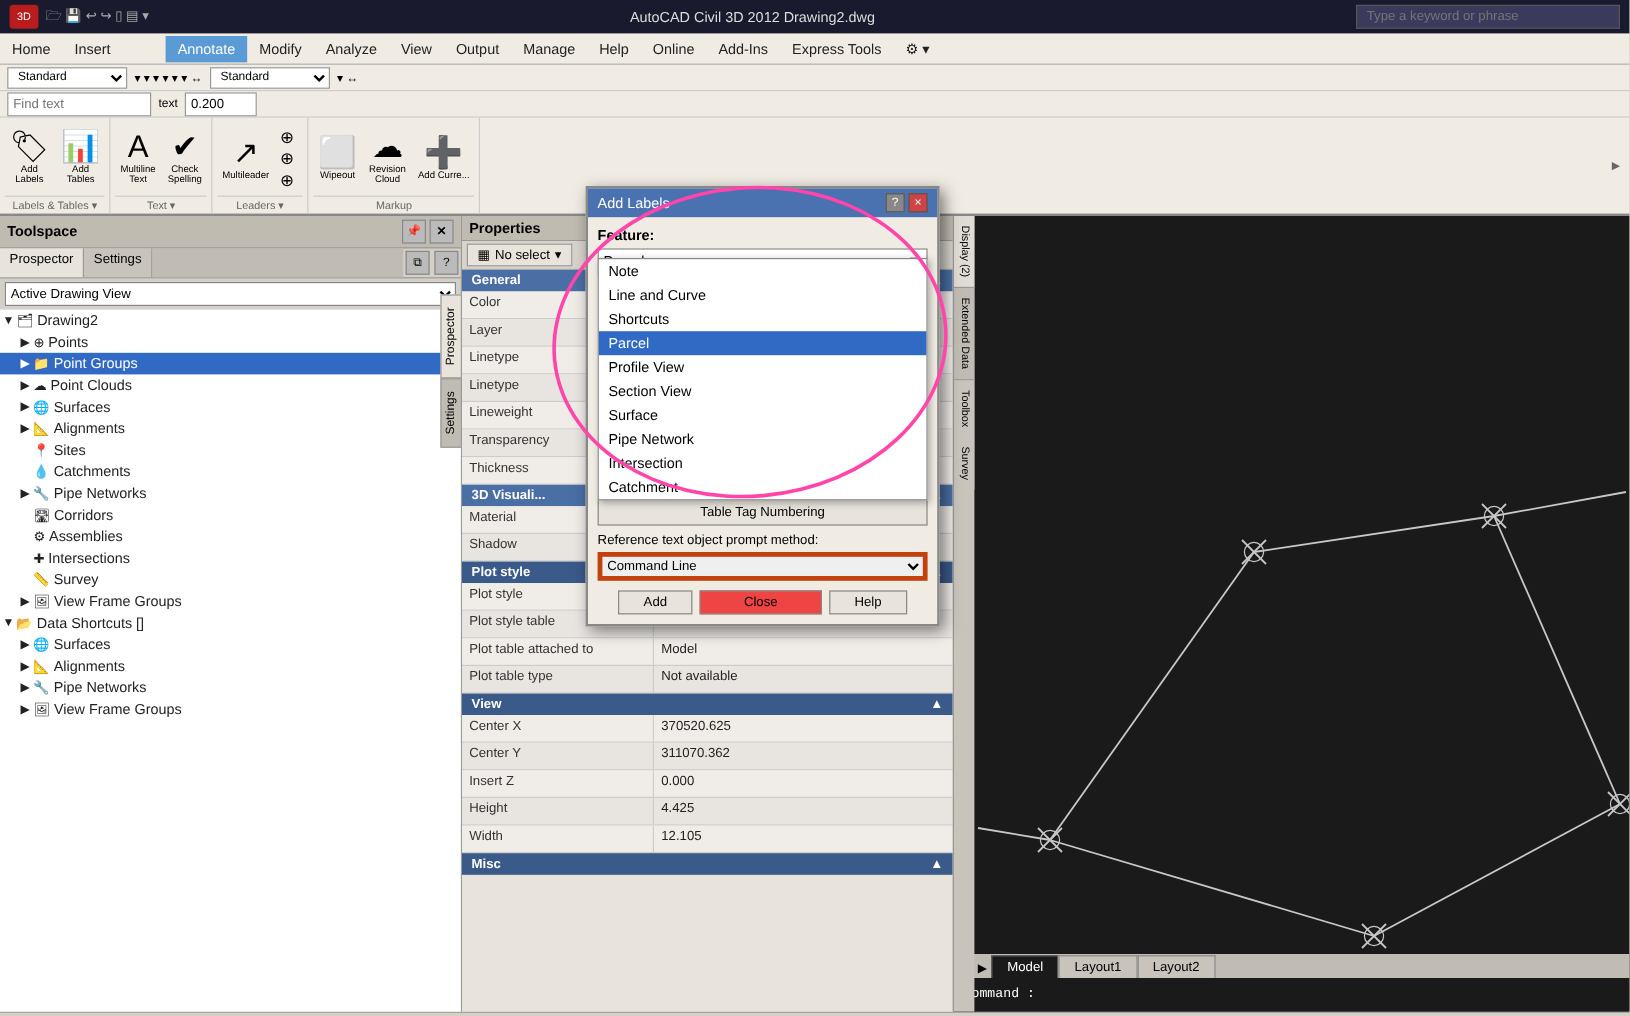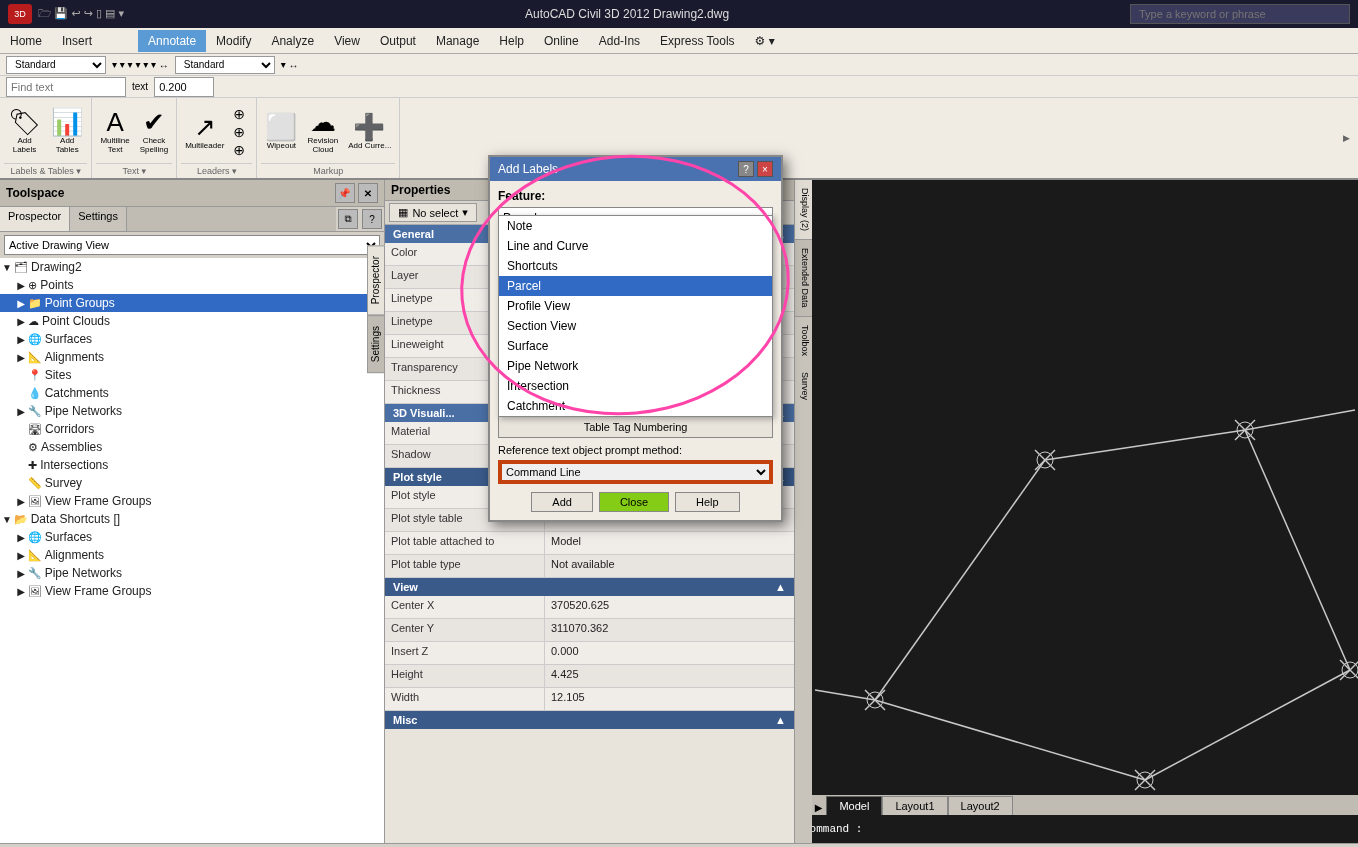--- a/index.html
+++ b/index.html
@@ -764,19 +764,19 @@
     
     <div style="font-size:11px;margin-bottom:4px;">Reference text object prompt method:</div>
     <div style="display:flex;align-items:center;gap:4px;margin-bottom:8px;">
       <select style="flex:1;height:24px;font-size:11px;border:4px solid #c2410c;">
         <option>Command Line</option>
       </select>
     </div>
     
     <div style="display:flex;gap:6px;justify-content:center;">
       <button style="padding:3px 20px;font-size:11px;border:1px solid #888;background:#e8e4dc;cursor:pointer;">Add</button>
-      <button style="padding:3px 20px;font-size:11px;border:1px solid #888;background:#84cc16;cursor:pointer;">Close</button>
+      <button style="padding:3px 36px;font-size:11px;border:1px solid #888;background:#ef4444;cursor:pointer;">Close</button>
       <button style="padding:3px 20px;font-size:11px;border:1px solid #888;background:#e8e4dc;cursor:pointer;">Help</button>
     </div>
   </div>
 </div>
 
 <div style="position:fixed;top:155px;left:460px;width:330px;height:260px;border:3px solid #ff44aa;border-radius:50%;pointer-events:none;z-index:2000;transform:rotate(-5deg);"></div>
 
 </body></html>

